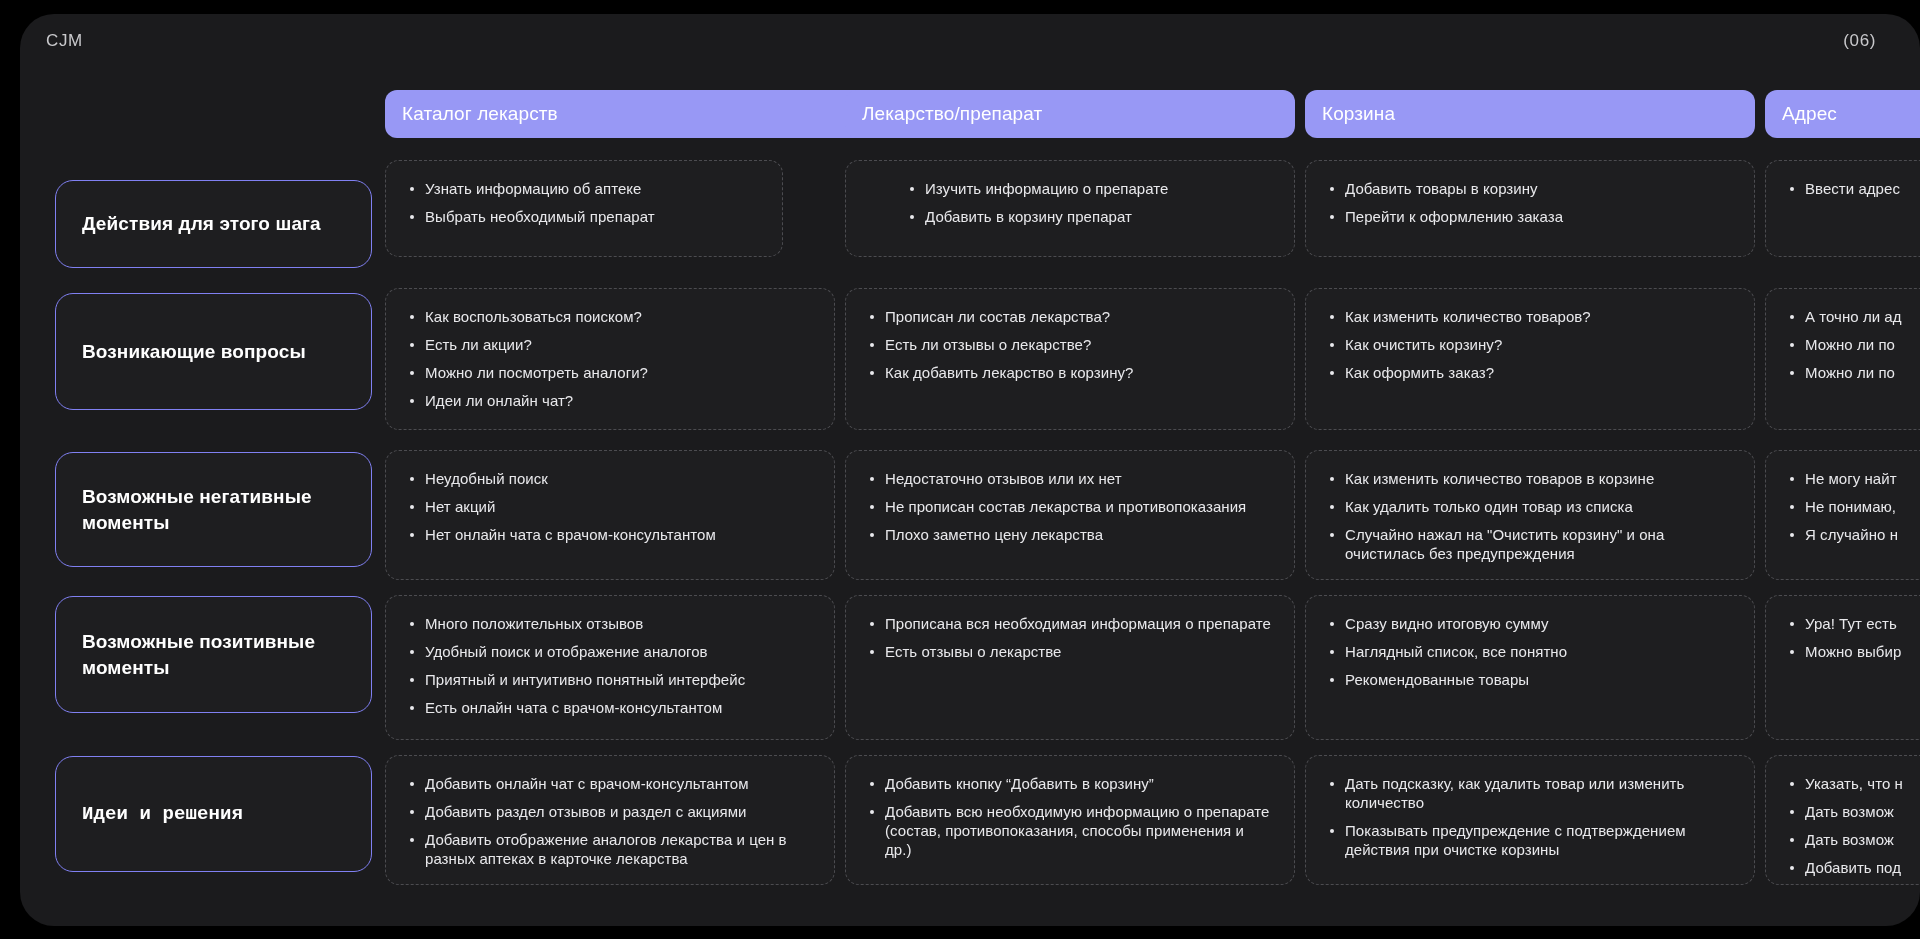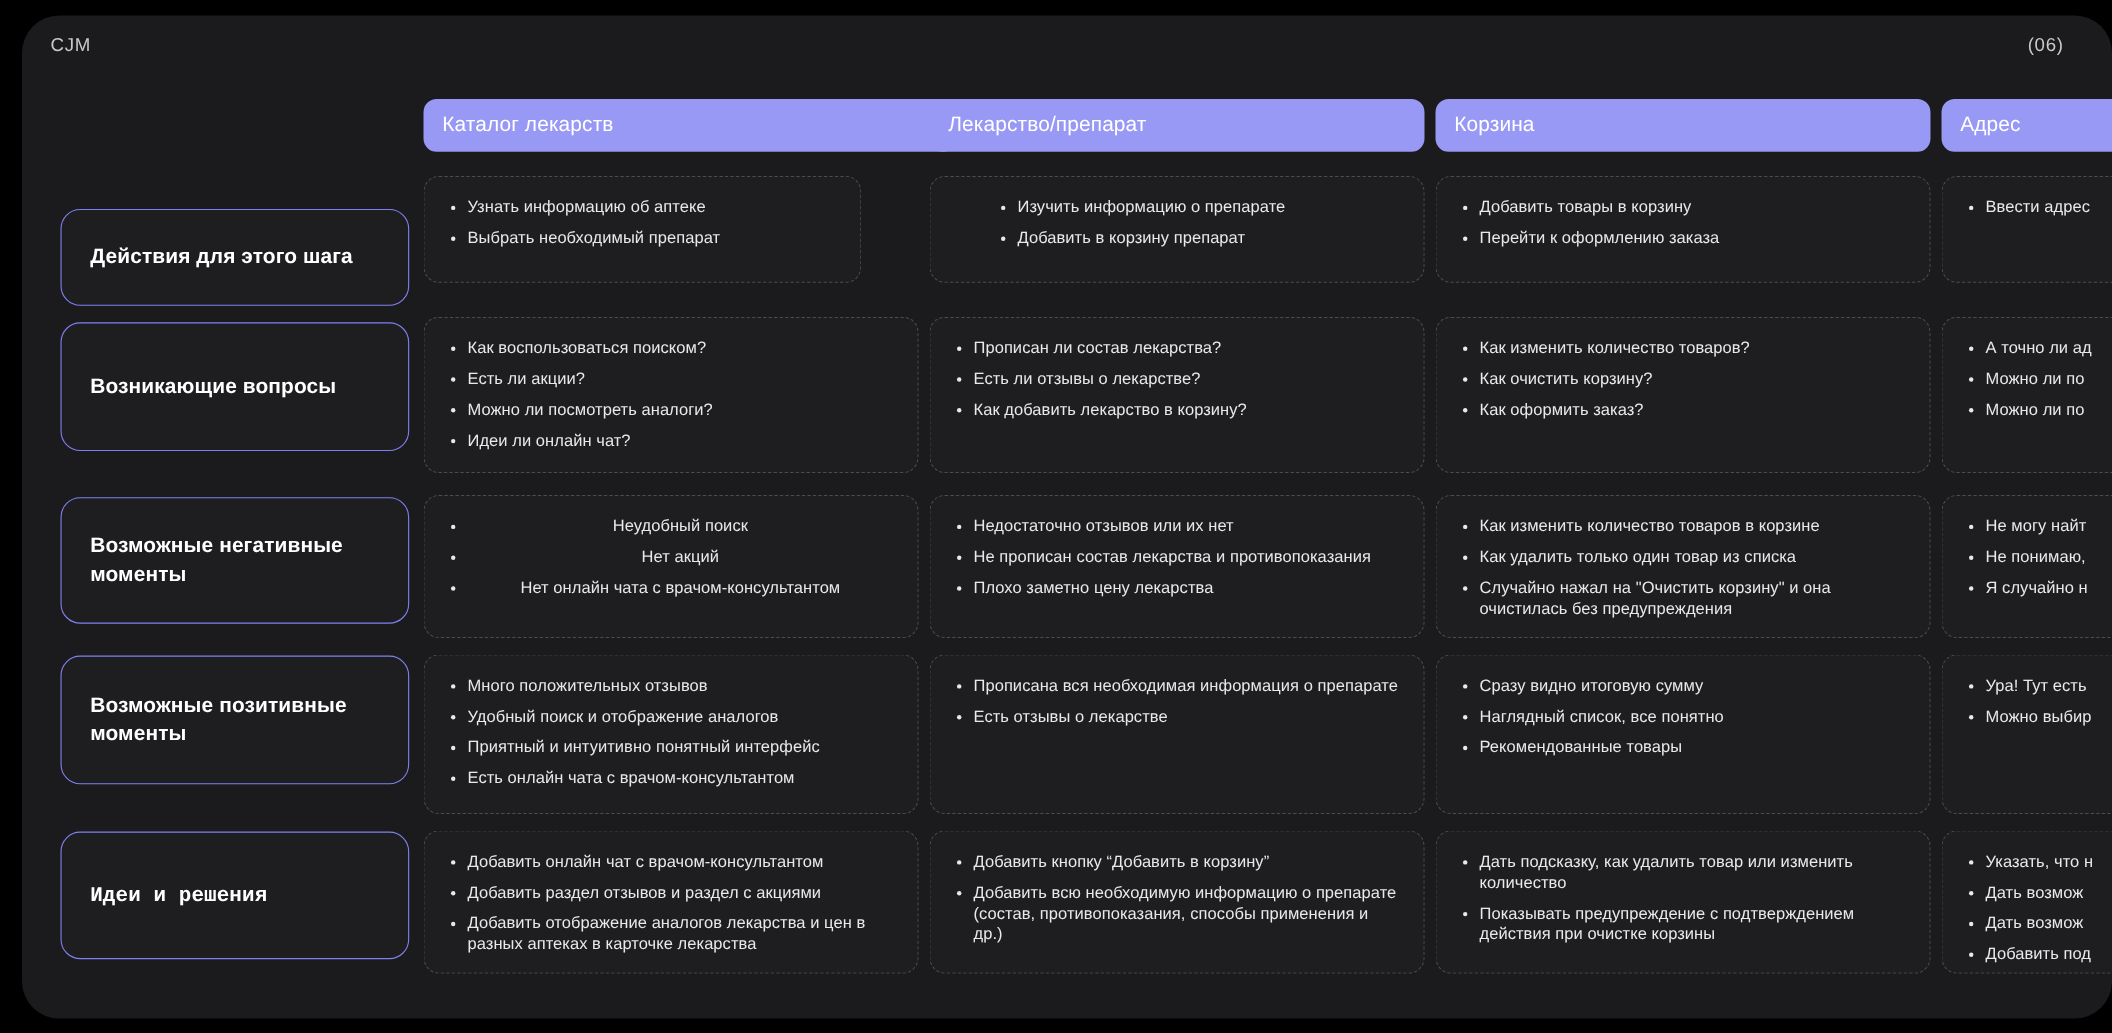--- a/index.html
+++ b/index.html
@@ -80,21 +80,21 @@
 </head>
 <body>
 
 <div id="root">
   <div class="surface"></div>
 
   <div class="page-title">CJM</div>
   <div class="page-number">(06)</div>
 
   <div class="grid" id="grid">
-      <div class="row-label" style="top: 190px; height: 88px; text-align: center;">
+      <div class="row-label" style="top: 180px; height: 88px; text-align: center;">
         <span>Действия для этого шага</span>
       </div>
       <div class="row-label" style="top: 293px; height: 117px;">
         <span>Возникающие вопросы</span>
       </div>
       <div class="row-label" style="top: 452px; height: 115px;">
         <span>Возможные негативные моменты</span>
       </div>
       <div class="row-label" style="top: 596px; height: 117px;">
         <span>Возможные позитивные моменты</span>
@@ -112,21 +112,21 @@
         </ul>
       </div>
       <div class="cell" style="left: 385px; width: 450px; top: 288px; height: 142px;">
         <ul>
           <li>Как воспользоваться поиском?</li>
           <li>Есть ли акции?</li>
           <li>Можно ли посмотреть аналоги?</li>
           <li>Идеи ли онлайн чат?</li>
         </ul>
       </div>
-      <div class="cell" style="left: 385px; width: 450px; top: 450px; height: 130px; text-align: center;">
+      <div class="cell" style="left: 385px; width: 450px; top: 450px; height: 130px;">
         <ul>
           <li>Неудобный поиск</li>
           <li>Нет акций</li>
           <li>Нет онлайн чата с врачом-консультантом</li>
         </ul>
       </div>
       <div class="cell" style="left: 385px; width: 450px; top: 595px; height: 145px;">
         <ul>
           <li>Много положительных отзывов</li>
           <li>Удобный поиск и отображение аналогов</li>

